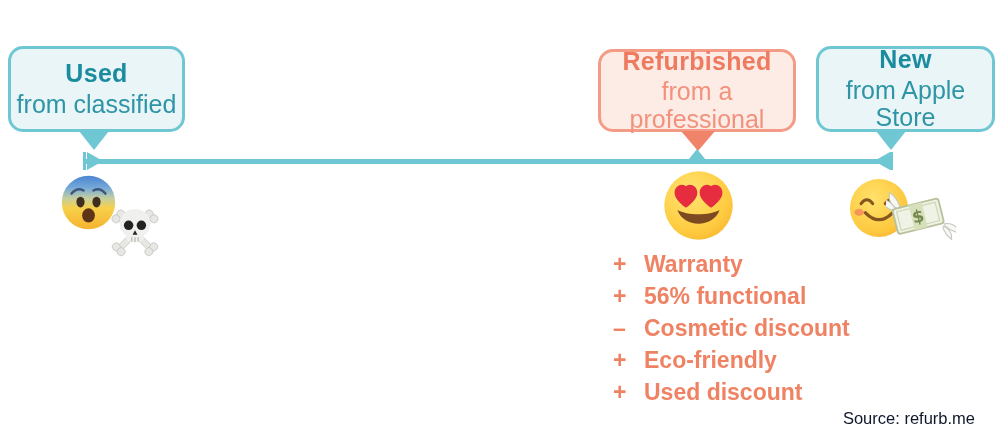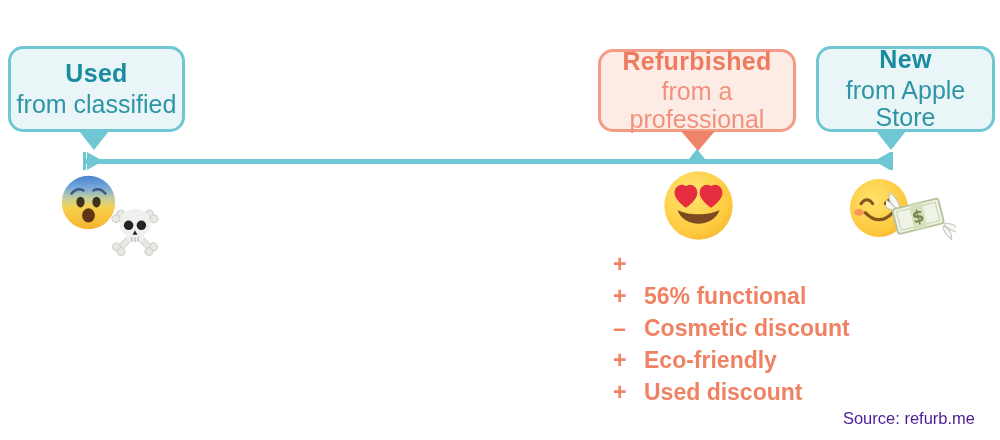--- a/index.html
+++ b/index.html
@@ -41,21 +41,21 @@
   #right-endarrow{left:874px;border-right:16px solid #6fc7d3;}
   #refurb-tick{position:absolute;left:689px;top:149px;width:0;height:0;
     border-left:8px solid transparent;border-right:8px solid transparent;border-bottom:10px solid #6fc7d3;}
   
   .emoji{position:absolute;display:block;}
   
   #benefits{position:absolute;left:613px;top:248px;color:#f08264;font-weight:bold;font-size:23px;}
   .benefit{display:flex;align-items:baseline;height:32px;line-height:32px;}
   .benefit .sign{width:31px;flex:0 0 31px;}
   
-  #source{position:absolute;right:25px;top:409px;color:#4c1d95;font-size:16.5px;}
+  #source{position:absolute;right:25px;top:409px;color:#0f172a;font-size:16.5px;}
 </style>
 </head>
 <body>
 
 <div class="canvas">
 
   <div class="callout teal" id="used-box">
     <div class="title">Used</div>
     <div class="subtitle">from classified</div>
   </div>
@@ -171,20 +171,21 @@
       <g fill="#f7f7f4" stroke="#c6c6c0" stroke-width="1.1">
         <path d="M58,50 C66,50.5 71,55.5 70.5,63 C65.5,60.5 61,56.5 58.5,53 Z"></path>
         <path d="M56.5,52 C61.5,56 63.5,62 61.5,68 C58,63.5 56,58.5 55.5,54 Z"></path>
       </g>
     </g>
   </svg>
 
   <div id="benefits">
     <div class="benefit">
       <span class="sign">+</span>
+      <span class="text">Warranty</span>
     </div>
     <div class="benefit">
       <span class="sign">+</span>
       <span class="text">56% functional</span>
     </div>
     <div class="benefit">
       <span class="sign">–</span>
       <span class="text">Cosmetic discount</span>
     </div>
     <div class="benefit">

